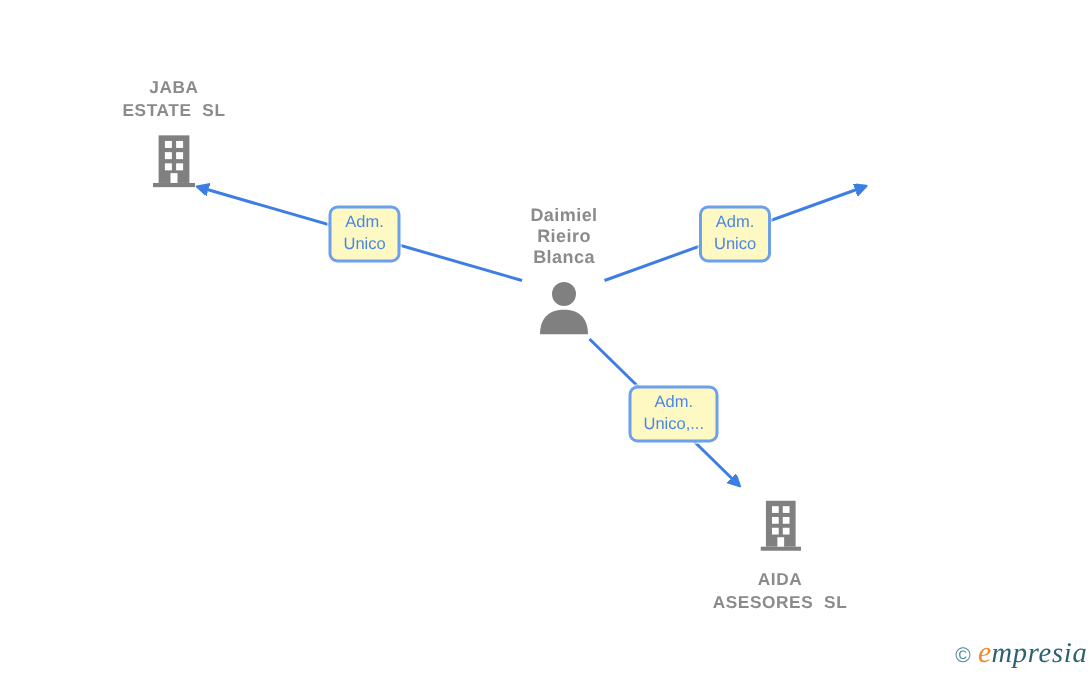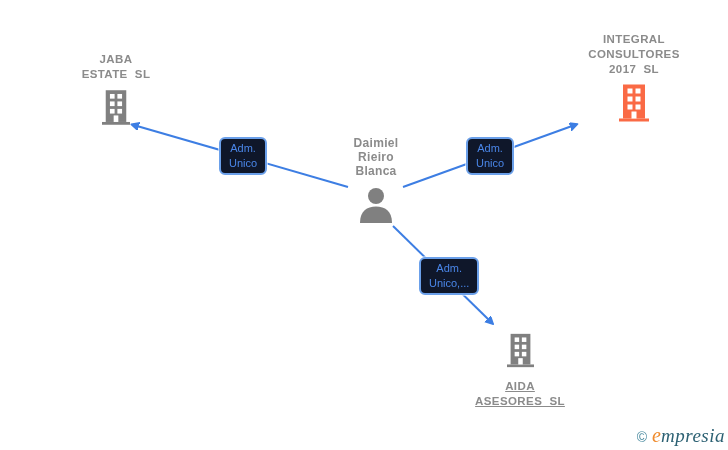--- a/index.html
+++ b/index.html
@@ -14,21 +14,21 @@
   .node-label{
     white-space:pre;font-size:11.5px;line-height:15px;font-weight:bold;
     color:#8b8b8b;letter-spacing:0.4px;cursor:pointer;
   }
   .person-label{font-size:12px;line-height:14px;letter-spacing:0.3px;}
   .node-icon{display:inline-block;margin-top:7px;cursor:pointer;}
   .gray{color:#808080;}
   .orange{color:#fa6a45;}
 
   .edge-box{
-    position:absolute;z-index:3;background:#0f172a;
+    position:absolute;z-index:3;background:#fef9c3;
     border:2px solid #6ba0ea;border-radius:6px;
     color:#4a86e8;font-size:11px;line-height:15px;font-weight:normal;
     padding:2px 8px;text-align:center;white-space:pre;cursor:pointer;
     box-shadow:0 0 0 1px rgba(255,255,255,0.6);
   }
 
   .logo{
     position:absolute;right:3px;bottom:3px;z-index:2;
     display:flex;align-items:baseline;cursor:pointer;
   }
@@ -64,38 +64,20 @@
           <rect x="16.5" y="4" width="5" height="5"></rect>
         <rect x="8.5" y="12" width="5" height="5"></rect>
           <rect x="16.5" y="12" width="5" height="5"></rect>
         <rect x="8.5" y="20" width="5" height="5"></rect>
           <rect x="16.5" y="20" width="5" height="5"></rect>
         <rect x="12.5" y="27" width="5" height="7"></rect>
       </g>
     </svg>
   </div>
 
-  <div class="node" style="left:559px;top:32px;">
-    <div class="node-label">INTEGRAL
-CONSULTORES
-2017  SL</div>
-    <svg class="node-icon orange" width="30" height="38" viewBox="0 0 30 37">
-      <rect x="0" y="34" width="30" height="3" fill="currentColor"></rect>
-      <rect x="4" y="0" width="22" height="34" fill="currentColor"></rect>
-      <g fill="#ffffff">
-        <rect x="8.5" y="4" width="5" height="5"></rect>
-          <rect x="16.5" y="4" width="5" height="5"></rect>
-        <rect x="8.5" y="12" width="5" height="5"></rect>
-          <rect x="16.5" y="12" width="5" height="5"></rect>
-        <rect x="8.5" y="20" width="5" height="5"></rect>
-          <rect x="16.5" y="20" width="5" height="5"></rect>
-        <rect x="12.5" y="27" width="5" height="7"></rect>
-      </g>
-    </svg>
-  </div>
 
   <div class="node" style="left:301px;top:136px;">
     <div class="node-label person-label">Daimiel
 Rieiro
 Blanca</div>
     <svg class="node-icon gray" style="margin-top:9px;" width="36" height="36" viewBox="0 0 36 36">
       <circle cx="18" cy="9" r="8" fill="currentColor"></circle>
       <path d="M2,36 C2,24 9,19.5 18,19.5 C27,19.5 34,24 34,36 Z" fill="currentColor"></path>
     </svg>
   </div>
@@ -107,21 +89,21 @@
       <g fill="#ffffff">
         <rect x="8.5" y="4" width="5" height="5"></rect>
           <rect x="16.5" y="4" width="5" height="5"></rect>
         <rect x="8.5" y="12" width="5" height="5"></rect>
           <rect x="16.5" y="12" width="5" height="5"></rect>
         <rect x="8.5" y="20" width="5" height="5"></rect>
           <rect x="16.5" y="20" width="5" height="5"></rect>
         <rect x="12.5" y="27" width="5" height="7"></rect>
       </g>
     </svg>
-    <div class="node-label" style="margin-top:7px;text-decoration:underline;">AIDA
+    <div class="node-label" style="margin-top:7px;">AIDA
 ASESORES  SL</div>
   </div>
 
   <div class="edge-box" style="left:219px;top:137px;">Adm.
 Unico</div>
   <div class="edge-box" style="left:466px;top:137px;">Adm.
 Unico</div>
   <div class="edge-box" style="left:419px;top:257px;">Adm.
 Unico,...</div>
 

